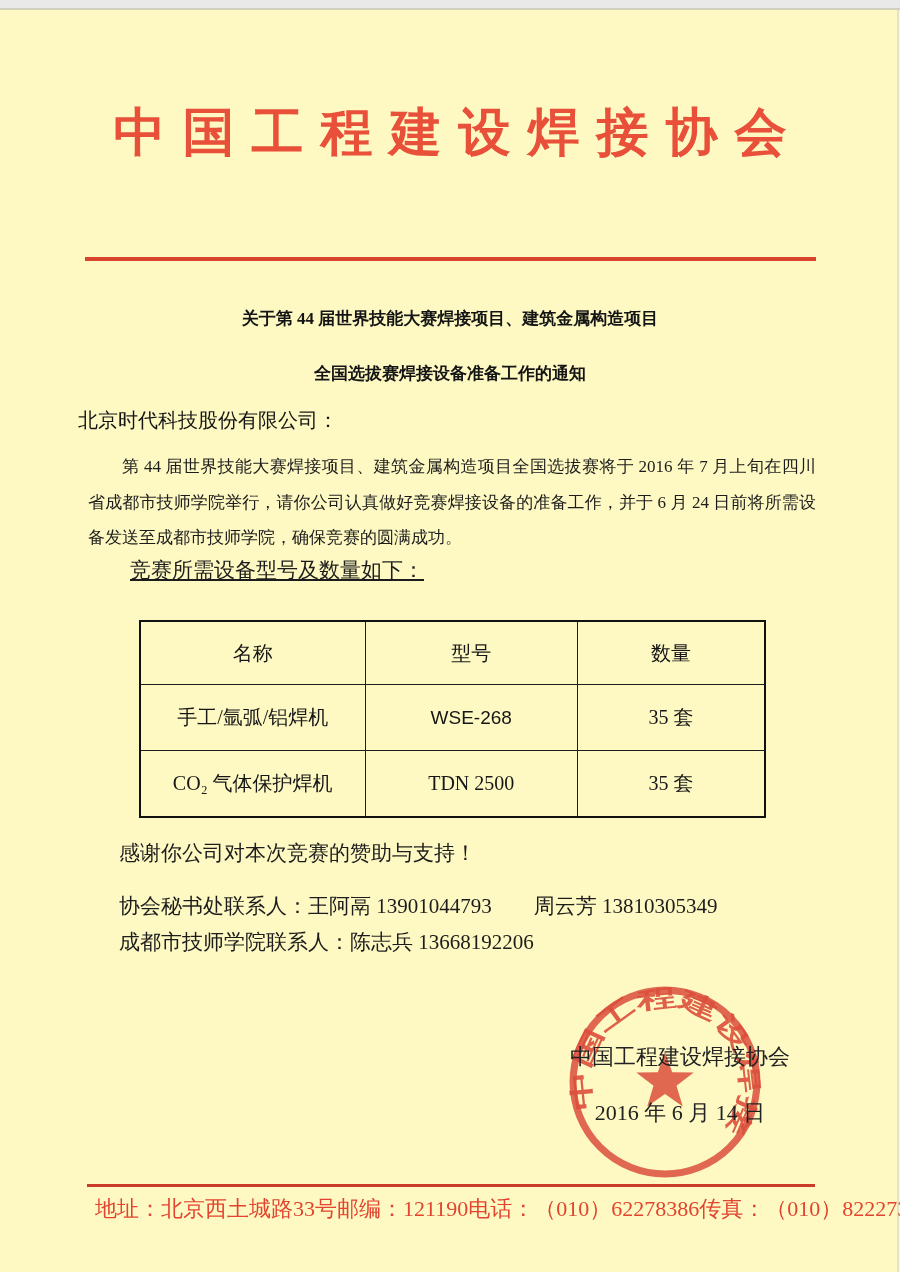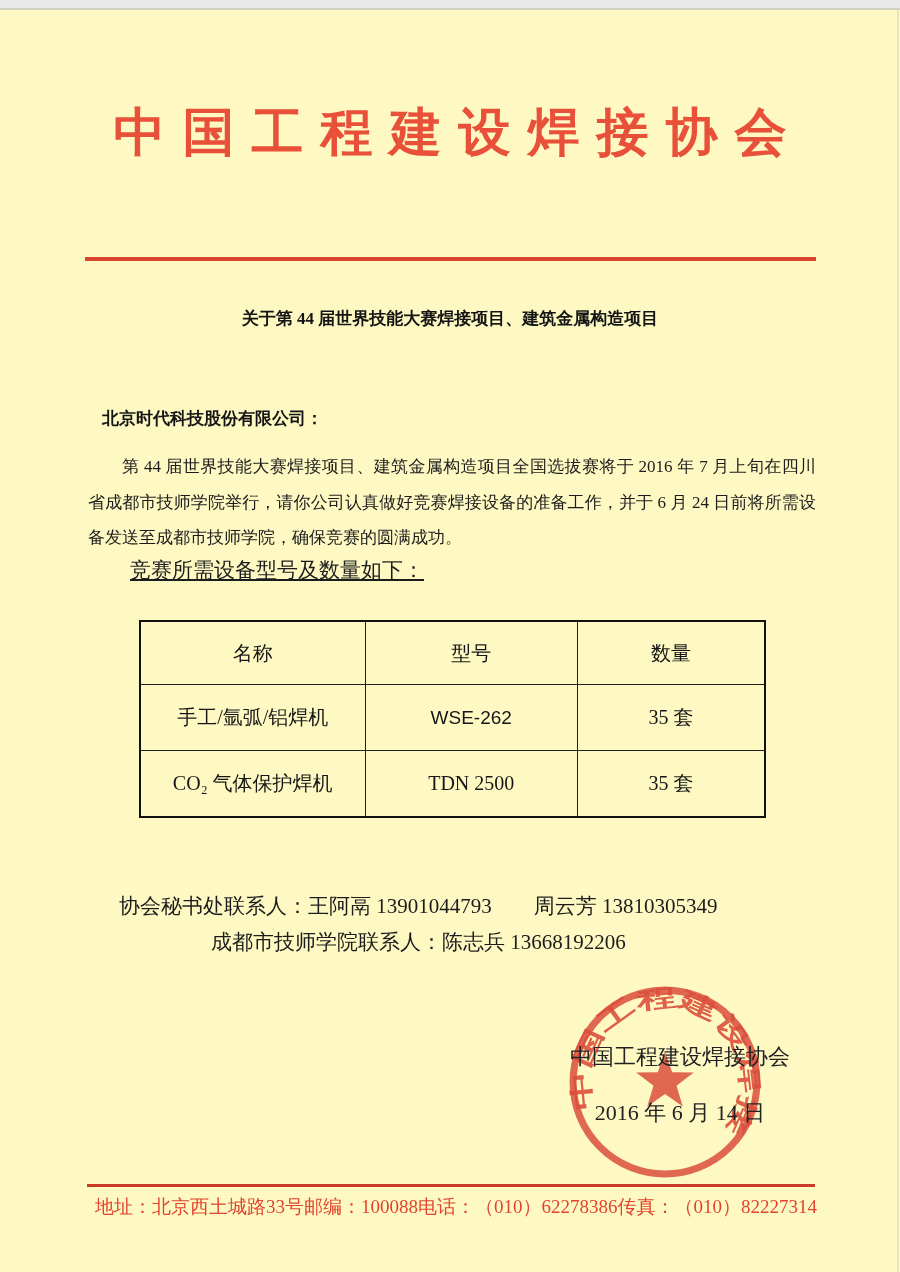--- a/index.html
+++ b/index.html
@@ -20,21 +20,21 @@
     text-align:center;
     font-size:52px;font-weight:bold;
     letter-spacing:17px;text-indent:17px;
     color:#e8503a;
     white-space:nowrap;
   }
   .letterhead-rule{position:absolute;top:249px;left:85px;width:731px;height:4px;background:#d8442d;}
 
   .doc-title{position:absolute;top:283px;left:0;width:100%;text-align:center;font-weight:bold;font-size:17px;line-height:55px;color:#141414;}
 
-  .recipient{position:absolute;top:399px;left:102px;font-size:17px;font-weight:bold;color:#141414;}
+  .recipient{position:absolute;top:399px;left:78px;font-size:20px;font-weight:normal;color:#141414;}
 
   .para1{position:absolute;top:441px;left:88px;width:728px;font-size:17px;line-height:35.5px;text-align:justify;text-indent:2em;margin:0;}
   .para2{position:absolute;top:548px;left:88px;width:728px;font-size:21px;text-indent:2em;margin:0;text-decoration:underline;}
 
   table.equip{
     position:absolute;top:612px;left:139px;width:627px;
     border-collapse:collapse;
     font-size:20px;
     color:#161616;
   }
@@ -48,47 +48,48 @@
   table.equip th{height:42px;}
   table.equip td{height:45px;}
   .col-name{width:36%;}
   .col-model{width:34%;}
   .col-qty{width:30%;}
   .sans{font-family:"Liberation Sans","DejaVu Sans",sans-serif;font-size:19px;}
 
   .thanks{position:absolute;top:831px;left:119px;font-size:21px;margin:0;}
 
   .contacts{position:absolute;top:880px;left:119px;font-size:21px;line-height:36px;}
-  .contacts div{white-space:pre;text-align:center;}
+  .contacts div{white-space:pre;}
 
   .stamp{position:absolute;left:564px;top:973px;width:202px;height:202px;opacity:.88;}
 
   .signature{position:absolute;top:1034px;left:540px;width:280px;text-align:center;font-size:22px;color:#222;}
   .signature .sig-org{margin-bottom:26px;}
 
   .footer-rule{position:absolute;top:1176px;left:87px;width:728px;height:3px;background:#cc3a28;}
   .footer{
     position:absolute;top:1186px;left:95px;width:722px;
     display:flex;justify-content:space-between;
-    font-size:19px;color:#e2442f;white-space:nowrap;
+    font-size:22px;color:#e2442f;white-space:nowrap;
   }
   .footer .f-item span{color:#e2442f;}
 </style>
 </head>
 <body>
 
 <div class="page">
   <div class="scan-edge-top"></div>
   <div class="scan-edge-right"></div>
 
   <div class="letterhead">中国工程建设焊接协会</div>
   <div class="letterhead-rule"></div>
 
   <div class="doc-title">
     <div>关于第 44 届世界技能大赛焊接项目、建筑金属构造项目</div>
+    <div>全国选拔赛焊接设备准备工作的通知</div>
   </div>
 
   <div class="recipient">北京时代科技股份有限公司：</div>
 
   <p class="para1">第 44 届世界技能大赛焊接项目、建筑金属构造项目全国选拔赛将于 2016 年 7 月上旬在四川省成都市技师学院举行，请你公司认真做好竞赛焊接设备的准备工作，并于 6 月 24 日前将所需设备发送至成都市技师学院，确保竞赛的圆满成功。</p>
   <p class="para2">竞赛所需设备型号及数量如下：</p>
 
   <table class="equip">
     <colgroup>
       <col class="col-name">
@@ -98,31 +99,32 @@
     <thead>
       <tr>
         <th>名称</th>
         <th>型号</th>
         <th>数量</th>
       </tr>
     </thead>
     <tbody>
       <tr>
         <td>手工/氩弧/铝焊机</td>
-        <td class="sans">WSE-262</td>
+        <td class="sans">WSE-268</td>
         <td>35 套</td>
       </tr>
       <tr>
         <td>CO₂ 气体保护焊机</td>
         <td>TDN 2500</td>
         <td>35 套</td>
       </tr>
     </tbody>
   </table>
 
+  <p class="thanks">感谢你公司对本次竞赛的赞助与支持！</p>
 
   <div class="contacts">
     <div>协会秘书处联系人：王阿鬲 13901044793　　周云芳 13810305349</div>
     <div>成都市技师学院联系人：陈志兵 13668192206</div>
   </div>
 
   <svg class="stamp" viewBox="0 0 200 200" xmlns="http://www.w3.org/2000/svg">
     <circle cx="100" cy="100" r="91" fill="none" stroke="#d6372a" stroke-width="7" opacity="0.85"></circle>
     <polygon points="100,70 107.1,90.3 128.5,90.7 111.4,103.7 117.6,124.3 100,112 82.4,124.3 88.6,103.7 71.5,90.7 92.9,90.3" fill="#d6372a" opacity="0.85"></polygon>
     <path id="seal-arc" d="M 32,132 A 75,75 0 1 1 168,132" fill="none"></path>
@@ -132,17 +134,17 @@
   </svg>
 
   <div class="signature">
     <div class="sig-org">中国工程建设焊接协会</div>
     <div class="sig-date">2016 年 6 月 14 日</div>
   </div>
 
   <div class="footer-rule"></div>
   <div class="footer">
     <div class="f-item"><span>地址：</span><span>北京西土城路33号</span></div>
-    <div class="f-item"><span>邮编：</span><span>100088</span></div>
+    <div class="f-item"><span>邮编：</span><span>121190</span></div>
     <div class="f-item"><span>电话：</span><span>（010）62278386</span></div>
     <div class="f-item"><span>传真：</span><span>（010）82227314</span></div>
   </div>
 </div>
 
 </body></html>

